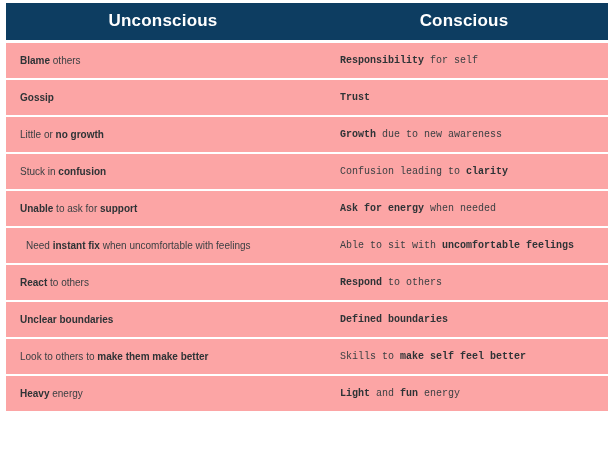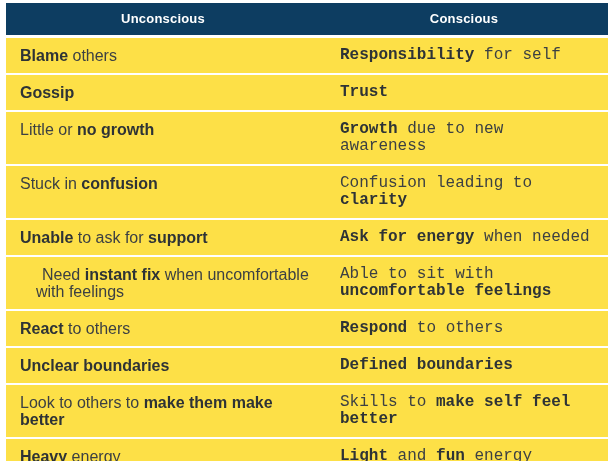--- a/index.html
+++ b/index.html
@@ -23,32 +23,32 @@
     border-collapse: collapse;
     table-layout: fixed;
   }
 
   #comparison-table col.col-left  { width: 314px; }
   #comparison-table col.col-right { width: 288px; }
 
   thead th {
     background: #0d3d61;
     color: #ffffff;
-    font-size: 13px;
+    font-size: 17px;
     font-weight: bold;
     text-align: center;
     padding: 8px 4px 9px 4px;
     letter-spacing: 0.2px;
     border: none;
   }
 
   tbody td {
-    background: #fde047;
+    background: #fca5a5;
     color: #3c4043;
-    font-size: 16px;
+    font-size: 10px;
     line-height: 17px;
     font-weight: normal;
     vertical-align: top;
     padding: 9px 10px 9px 14px;
     border-top: 2px solid #ffffff;
   }
 
   tbody td.cell-right {
     padding-left: 20px;
     font-family: Liberation Mono, monospace;
@@ -57,21 +57,21 @@
   tbody tr:first-child td {
     border-top: 3px solid #ffffff;
   }
 
   tbody td b {
     font-weight: bold;
     color: #2e3336;
   }
 
   .tall-cell {
-    padding-left: 30px;
+    padding-left: 14px;
   }
   .tall-cell .indent-first {
     padding-left: 6px;
   }
 </style>
 </head>
 <body>
 
 <table id="comparison-table">
   <colgroup>

